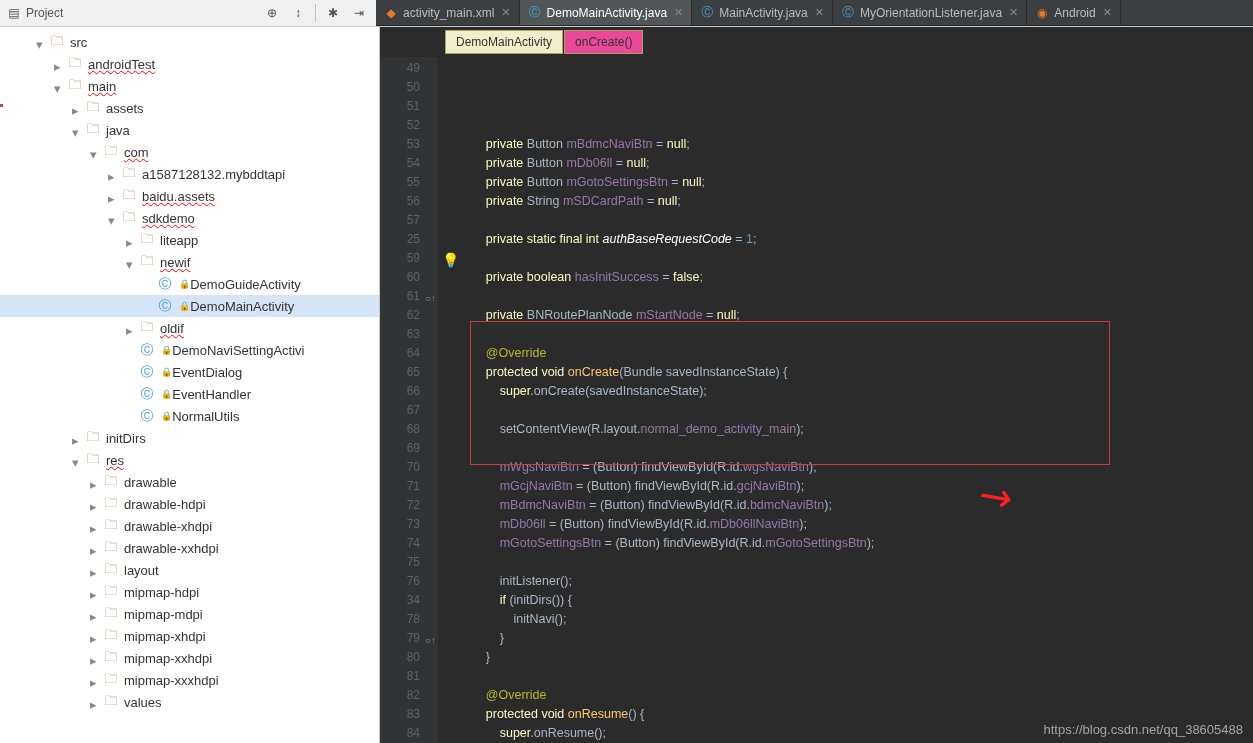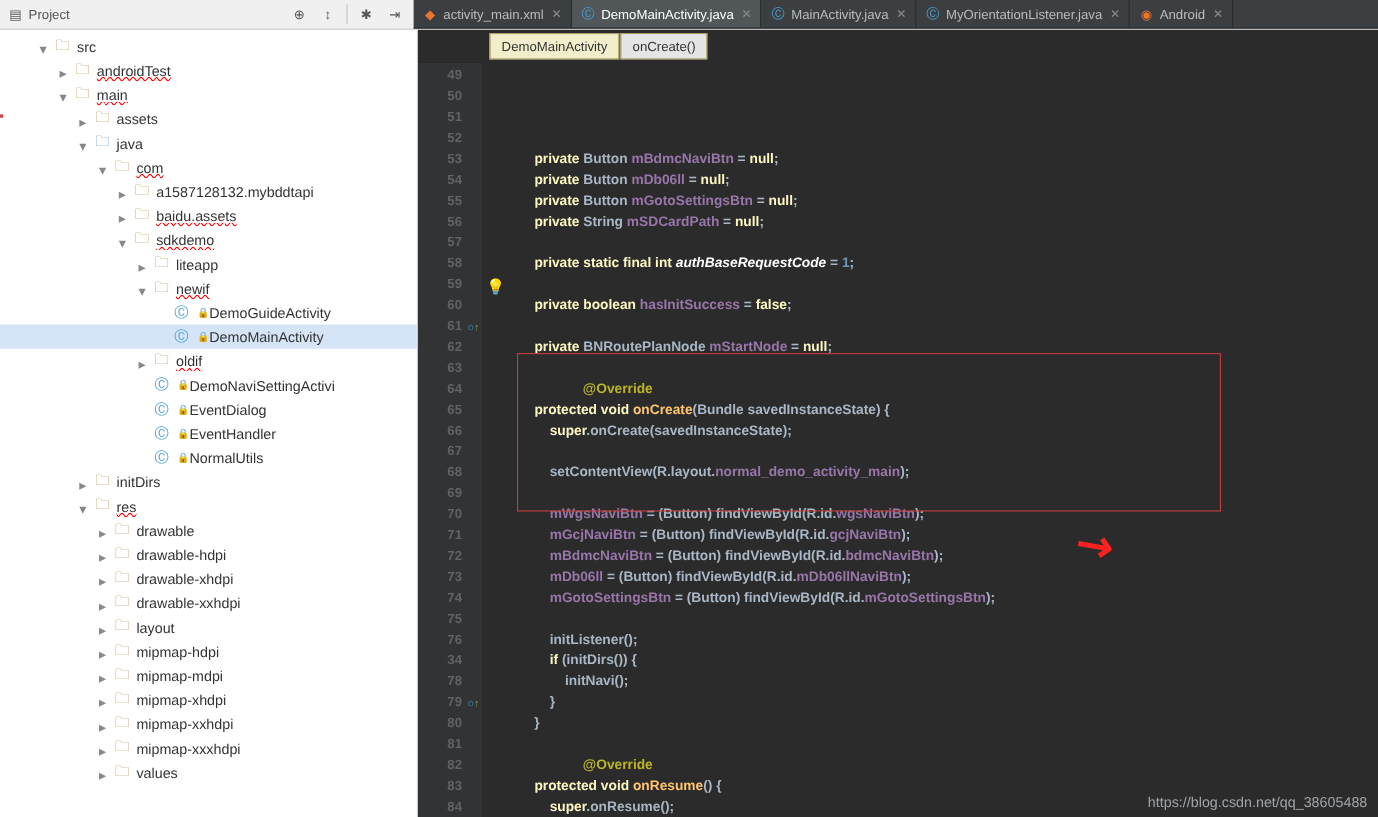--- a/index.html
+++ b/index.html
@@ -28,33 +28,33 @@
 .arrow { width:10px; height:10px; margin-right:3px; color:#888; display:inline-flex;}
 .dir-ico { width:16px; height:16px; margin-right:5px; display:inline-flex; align-items:center; justify-content:center;}
 .folder-y { color:#b28e4b;}
 .folder-b { color:#5b94c9;}
 .class-ico { color:#4b9fd5;}
 .lock { font-size:9px; color:#6a9955; margin-left:1px;}
 .wavy { text-decoration: red wavy underline; text-decoration-thickness:1px;text-align:center;}
 .editor { flex:1; background:#2b2b2b; display:flex; flex-direction:column; position:relative;}
 .breadcrumb { height:30px; display:flex; align-items:center; gap:1px; padding-left:65px; background:#2b2b2b;}
 .crumb { background:#f2eecb; color:#333; padding:4px 10px; border:1px solid #aaa264; font-size:12px;}
-.crumb.c2 { background:#e5e5e5;}
-.code-area { flex:1; display:flex; overflow:hidden;font-weight:bold;}
+.crumb.c2 { background:#ec4899;}
+.code-area { flex:1; display:flex; overflow:hidden;}
 .gutter { width:58px; background:#313335; text-align:right; color:#606366; font-family:"Consolas","Monaco",monospace; font-size:12px; padding-top:2px; user-select:none;}
 .gutter .ln { height:19px; line-height:19px; padding-right:18px; position:relative;}
 .g-mark { position:absolute; right:2px; top:2px; font-size:10px;}
 .g-dot { color:#4b9fd5;}
 .g-arr { color:#6a9955;}
 .bulb { position:absolute; left:62px; top:225px; color:#e8b923; font-size:14px; z-index:5;}
 .code { flex:1; font-family:"Consolas","Monaco",monospace; font-size:12.5px; color:#a9b7c6; padding-left:20px; padding-top:2px; line-height:19px; position:relative; white-space:pre;}
 .k { color:#fef9c3;}
 .fn { color:#ffc66d;}
 .fi { color:#9876aa;}
-.an { color:#bbb529;margin-left:44px;}
+.an { color:#bbb529;}
 .num { color:#6897bb;}
 .it { font-style:italic; color:#ffffff;}
 .highlight-box { position:absolute; border:1px solid #c43e3e; left:32px; top:264px; width:640px; height:144px; pointer-events:none;}
 .red-arrow { position:absolute; left:540px; top:430px; color:#ff2020; font-size:40px; transform:rotate(-35deg); pointer-events:none;}
 .watermark { position:absolute; right:10px; bottom:6px; color:#a0a4aa; font-size:13px;}
 .marker-strip { position:absolute; left:0px; top:104px; width:3px; height:3px; background:#cc4444;}
 </style>
 </head>
 <body>
 
@@ -277,21 +277,21 @@
         <div class="gutter" id="gutter">
             <div class="ln">49</div>
             <div class="ln">50</div>
             <div class="ln">51</div>
             <div class="ln">52</div>
             <div class="ln">53</div>
             <div class="ln">54</div>
             <div class="ln">55</div>
             <div class="ln">56</div>
             <div class="ln">57</div>
-            <div class="ln">58</div>
+            <div class="ln">25</div>
             <div class="ln">59</div>
             <div class="ln">60</div>
             <div class="ln">61<span class="g-mark"><span class="g-dot">○</span><span class="g-arr">↑</span></span></div>
             <div class="ln">62</div>
             <div class="ln">63</div>
             <div class="ln">64</div>
             <div class="ln">65</div>
             <div class="ln">66</div>
             <div class="ln">67</div>
             <div class="ln">68</div>

